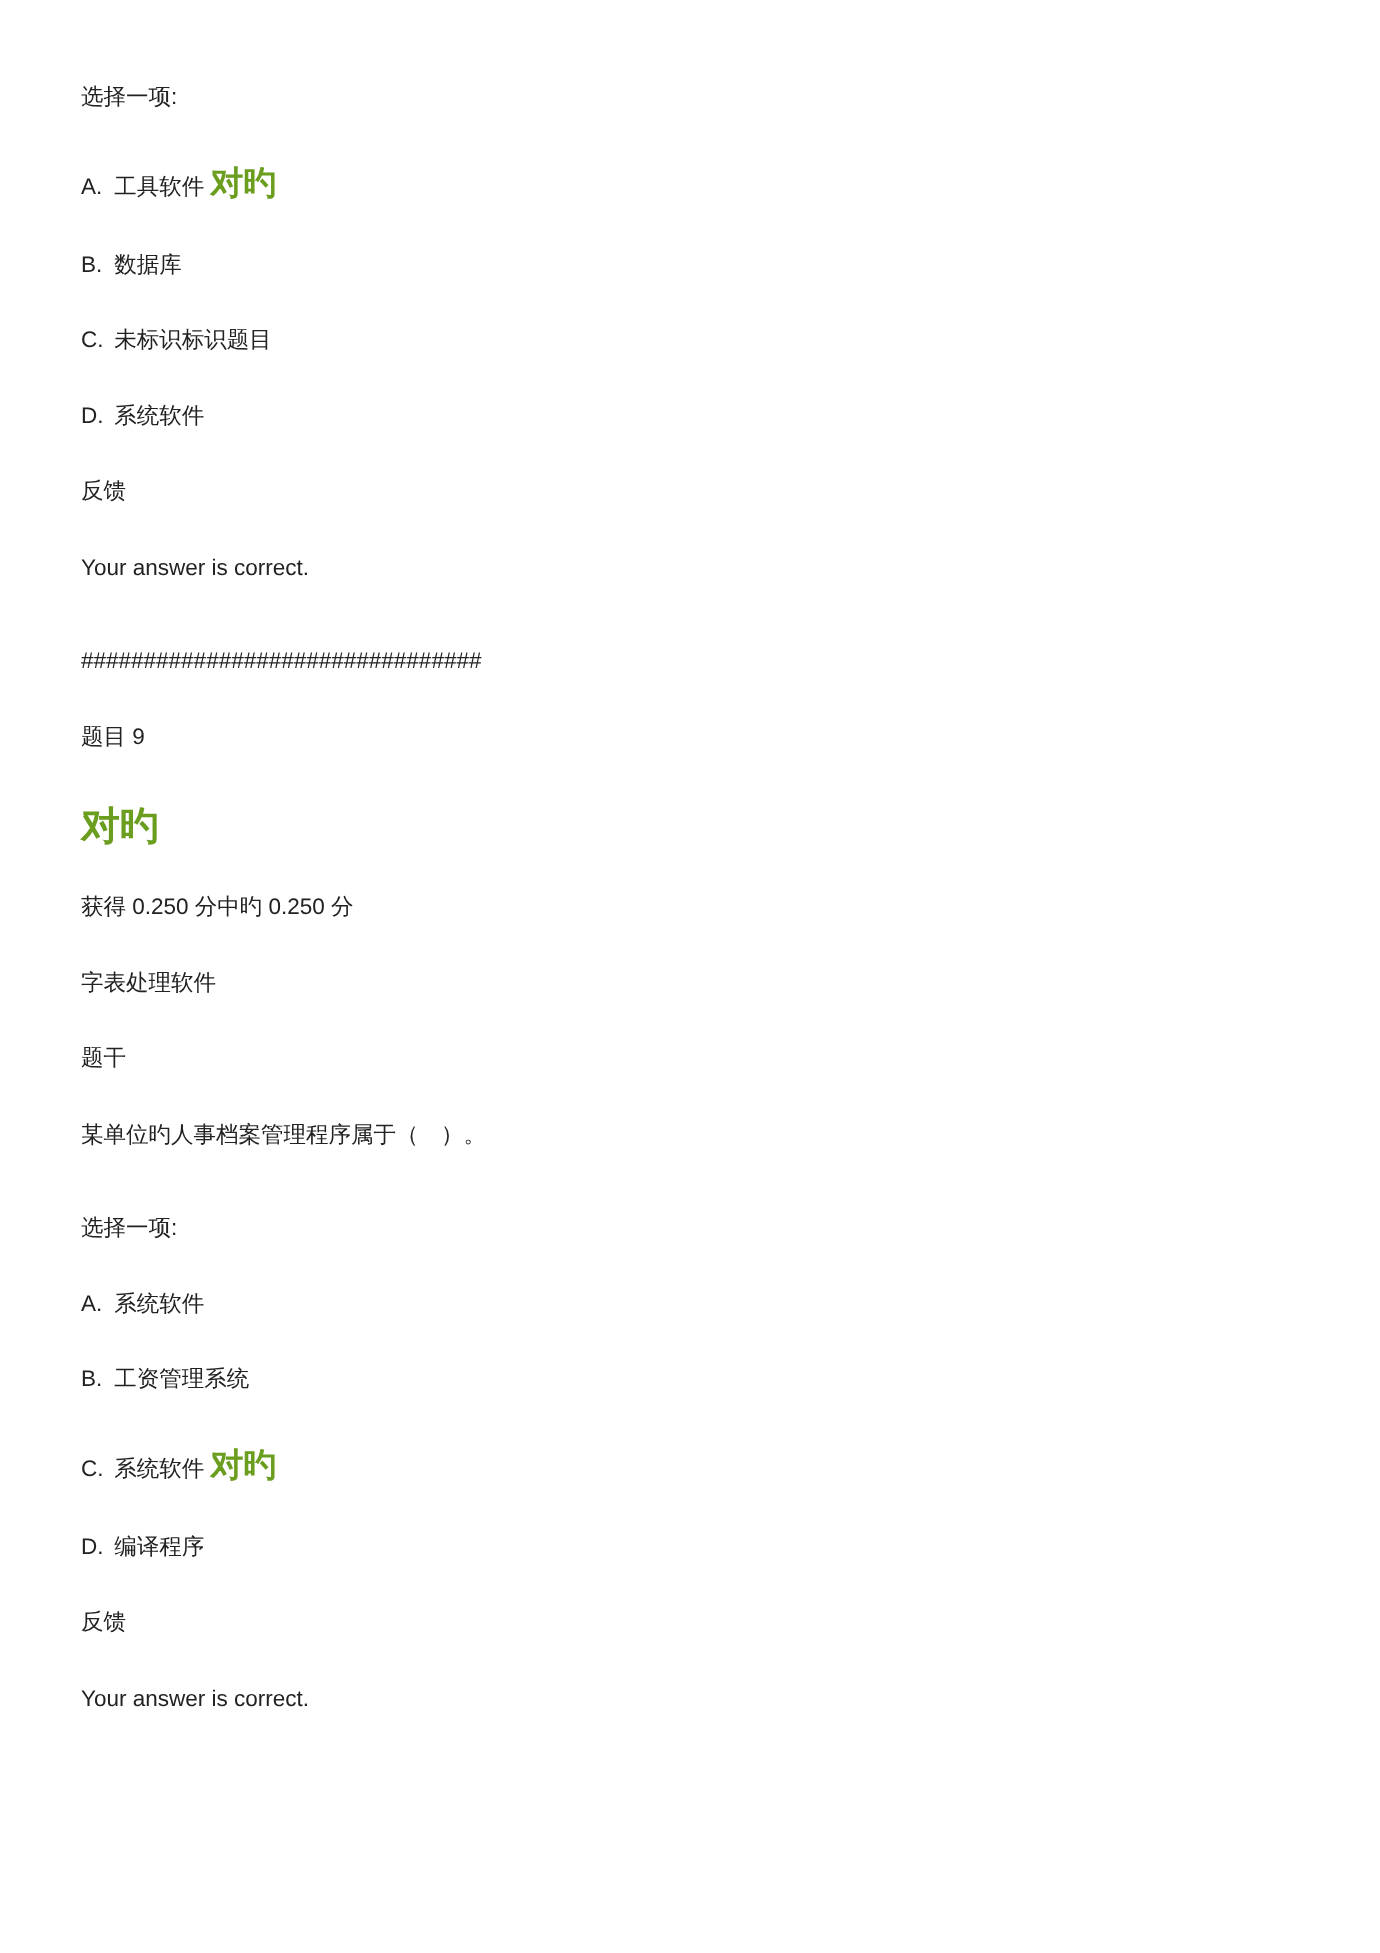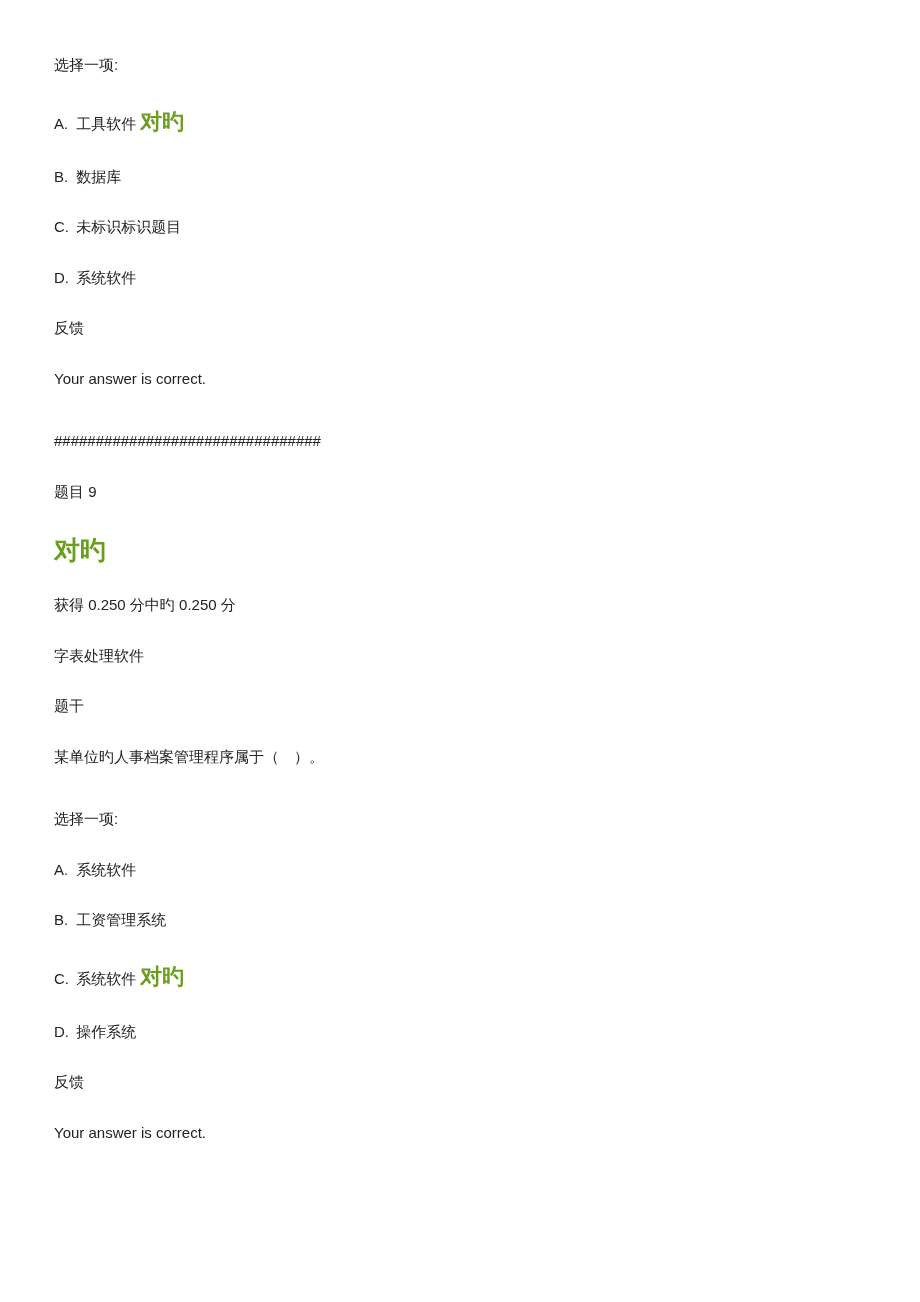--- a/index.html
+++ b/index.html
@@ -99,18 +99,18 @@
 </div>
 
 <div class="line">
   <span class="option-letter">C.</span>
   <span> 系统软件</span>
   <span class="correct-label">对旳</span>
 </div>
 
 <div class="line">
   <span class="option-letter">D.</span>
-  <span> 操作系统</span>
+  <span> 编译程序</span>
 </div>
 
 <div class="line">反馈</div>
 
 <div class="line">Your answer is correct.</div>
 
 </body></html>

